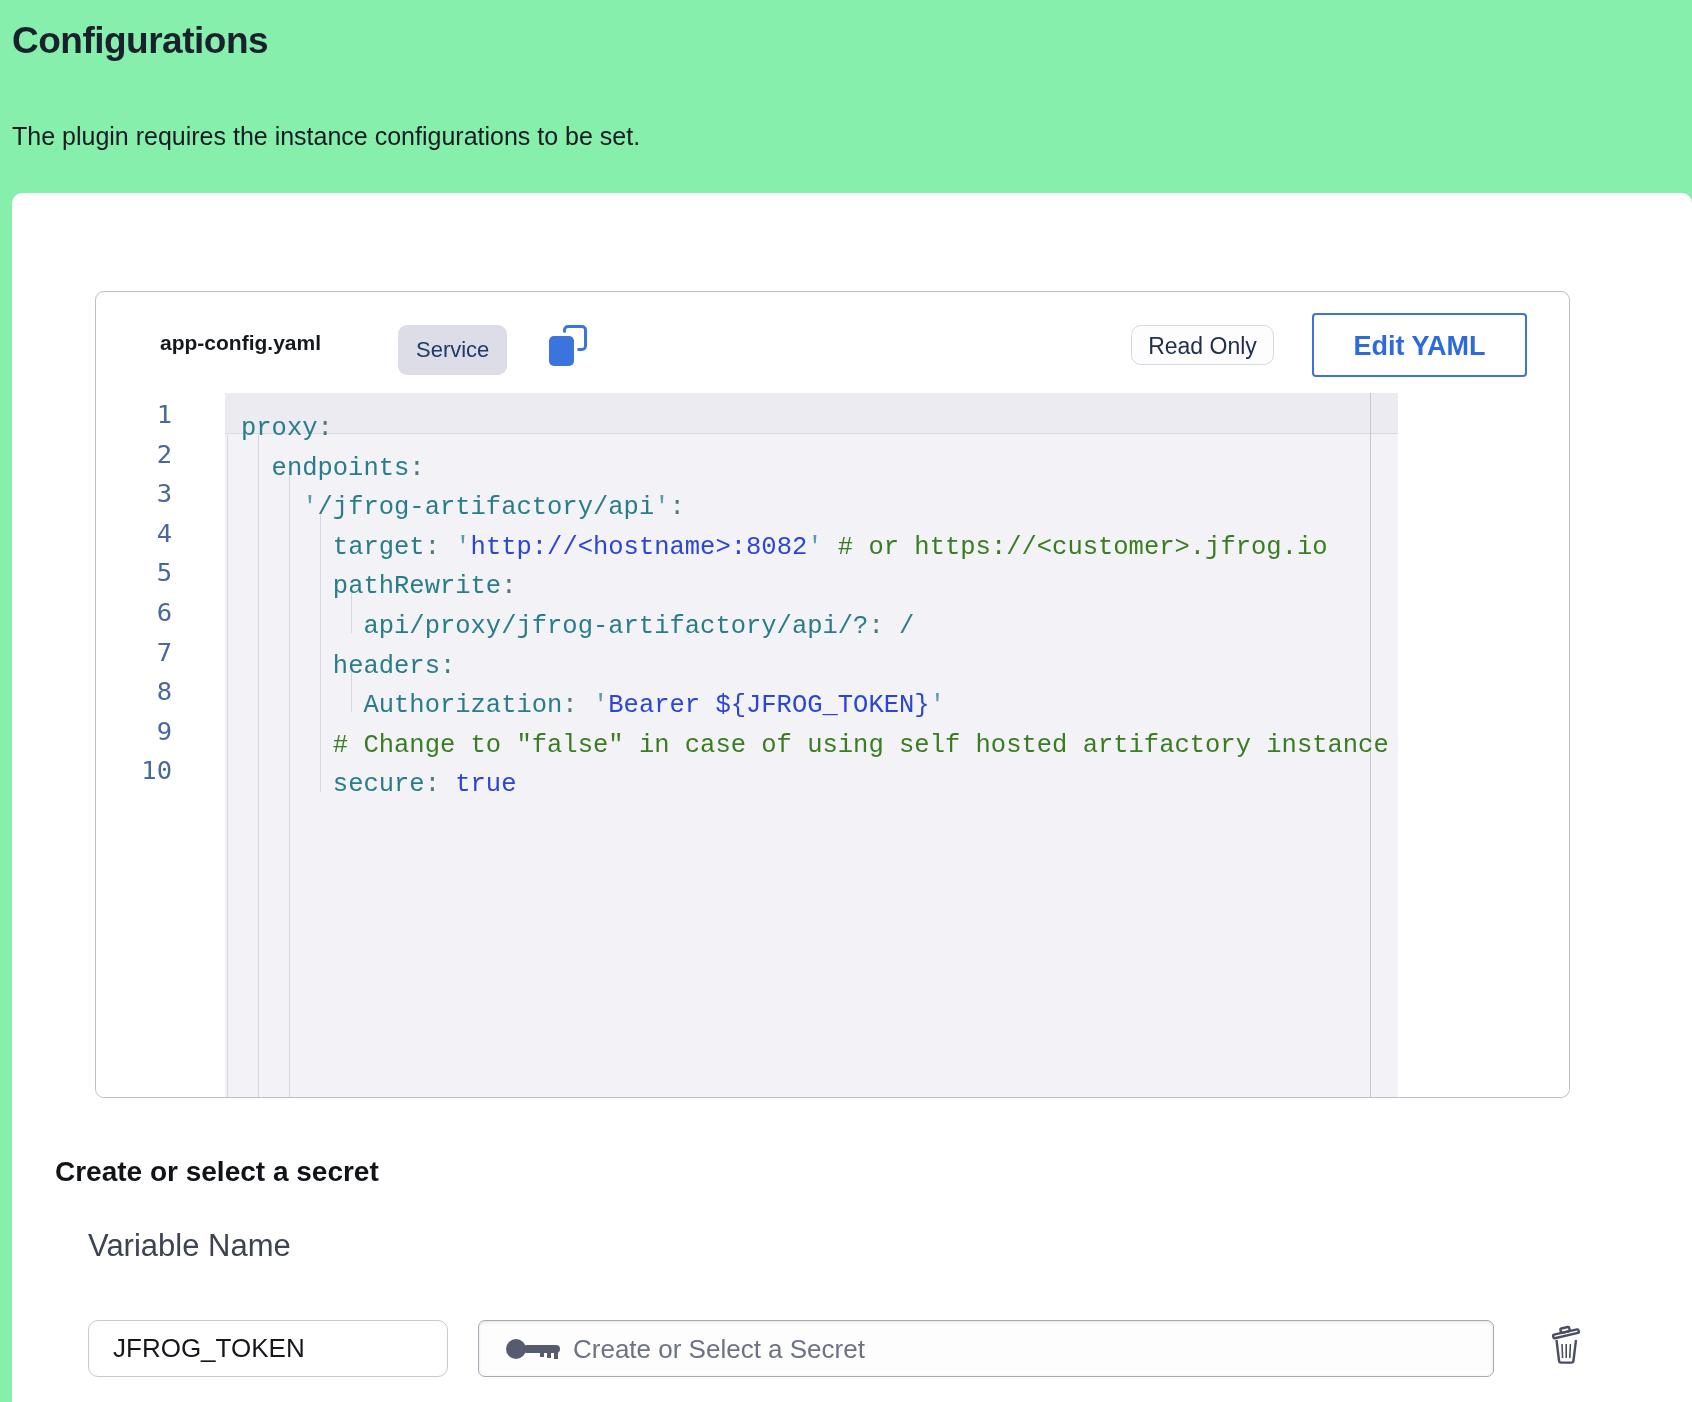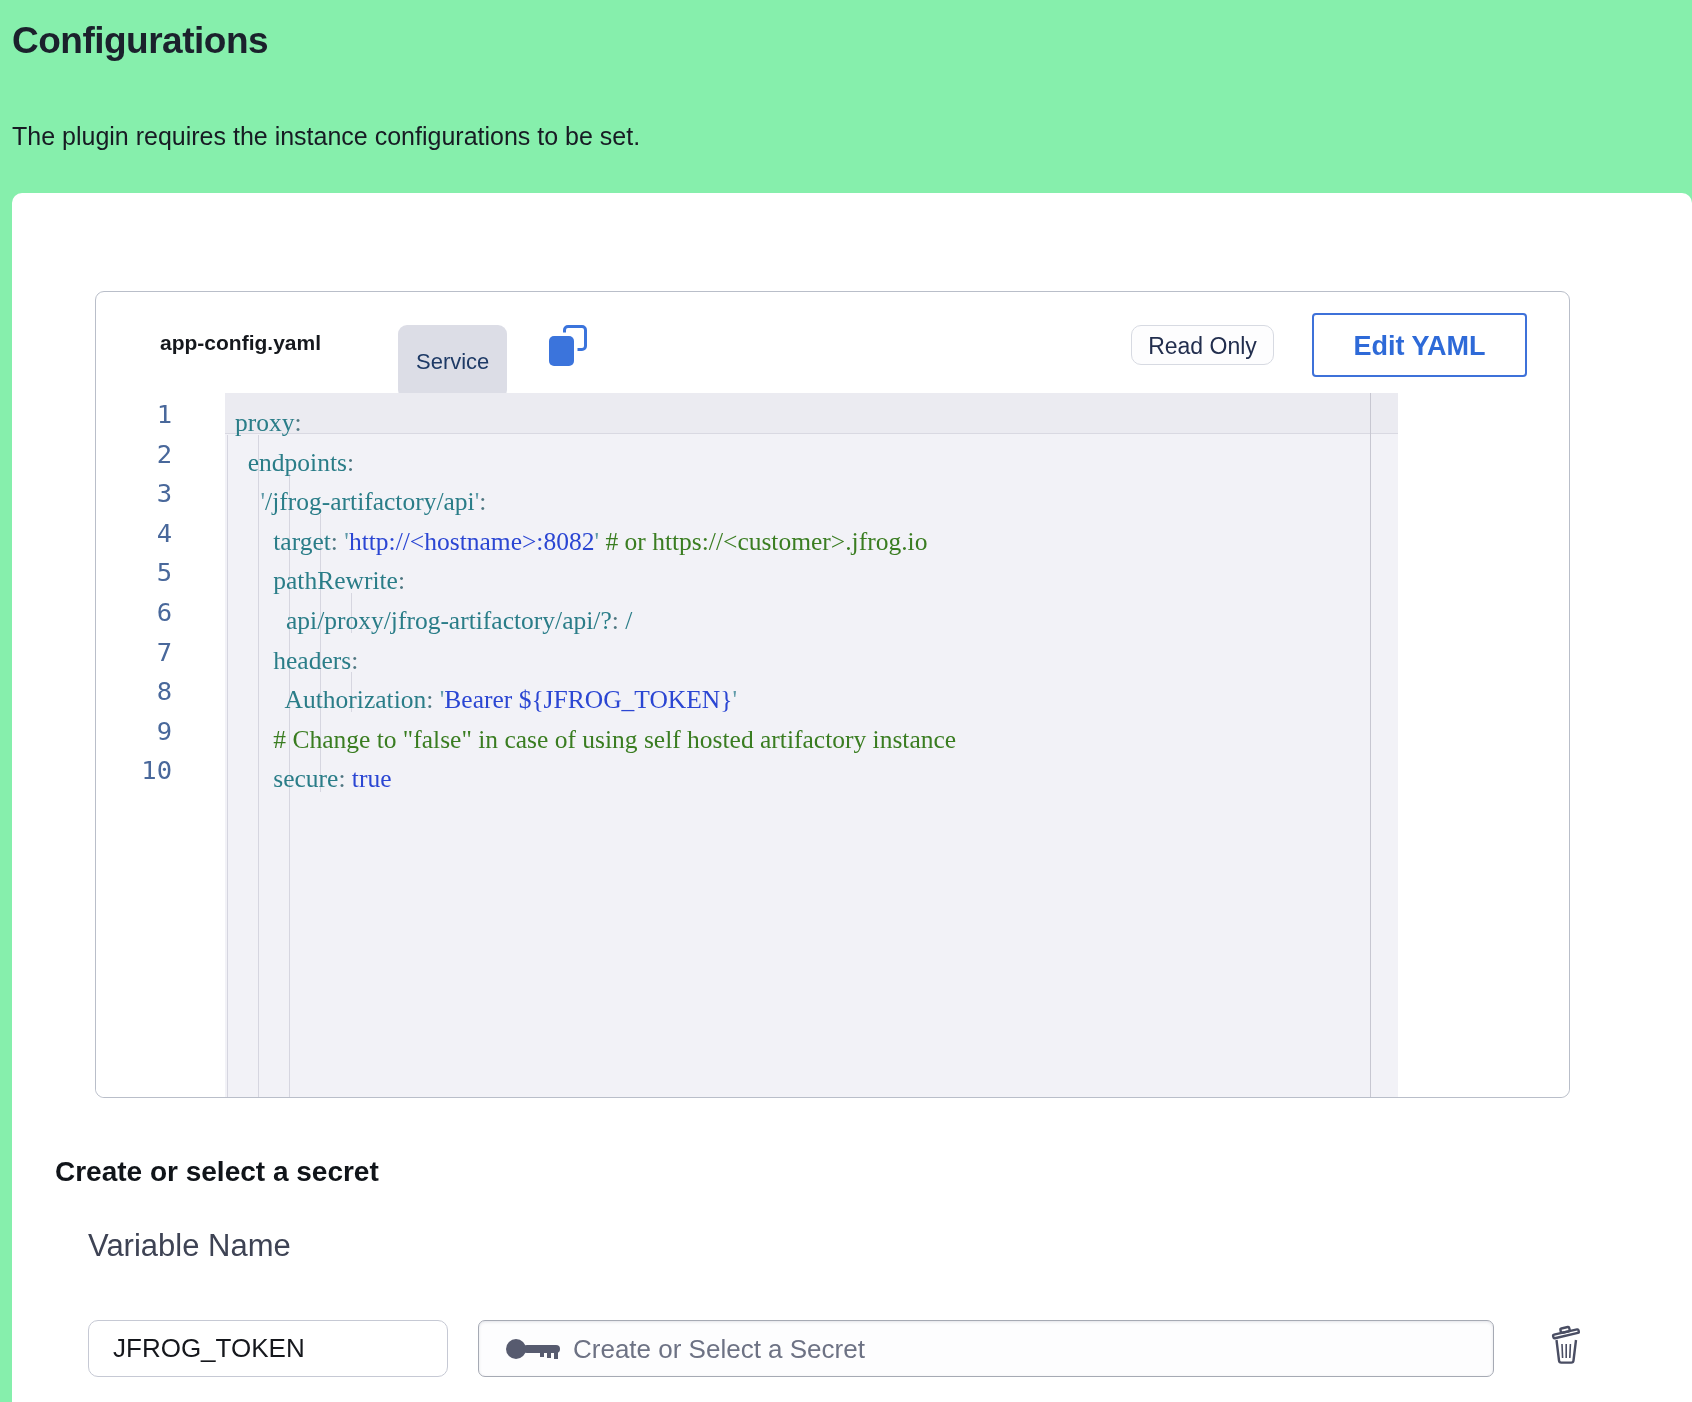--- a/index.html
+++ b/index.html
@@ -10,21 +10,21 @@
   .page-title{position:absolute;left:12px;top:20px;font-size:37px;font-weight:bold;color:#1b212c;letter-spacing:-.5px;}
   .page-subtitle{position:absolute;left:12px;top:122px;font-size:25px;color:#171b23;}
 
   
   .panel{position:absolute;left:12px;top:193px;width:1680px;height:1209px;background:#ffffff;border-radius:10px 10px 0 0;}
 
   
   .card{position:absolute;left:95px;top:291px;width:1475px;height:807px;background:#fff;border:1px solid #b9bec9;border-radius:9px;box-sizing:border-box;}
   .card-header{position:absolute;left:0;top:0;right:0;height:100px;}
   .filename{position:absolute;left:64px;top:39px;font-size:21px;font-weight:bold;color:#15181d;}
-  .badge{position:absolute;left:302px;top:33px;height:42px;line-height:42px;padding:16px 18px;background:#dcdde6;border-radius:9px;font-size:22px;color:#1e3a66;}
+  .badge{position:absolute;left:302px;top:33px;height:42px;line-height:42px;padding:4px 18px;background:#dcdde6;border-radius:9px;font-size:22px;color:#1e3a66;}
   .copy-btn{position:absolute;left:450px;top:32px;width:44px;height:44px;cursor:pointer;}
   .copy-back{position:absolute;right:3px;top:1px;width:24px;height:26px;border:3.5px solid #3b74dc;border-radius:5px;box-sizing:border-box;}
   .copy-front{position:absolute;left:3px;bottom:2px;width:25px;height:30px;background:#3b74dc;border-radius:5px;box-shadow:0 0 0 3.5px #fff;}
   .readonly-pill{position:absolute;left:1035px;top:33px;width:143px;height:40px;line-height:40px;text-align:center;border:1.5px solid #d7dae2;border-radius:10px;background:#fdfdfe;font-size:23px;color:#222e4e;box-sizing:border-box;}
   .edit-btn{position:absolute;left:1216px;top:21px;width:215px;height:64px;background:#fff;border:2px solid #3e71d9;border-radius:4px;color:#2e6ad8;font-size:27px;font-weight:bold;text-align:center;line-height:60px;box-sizing:border-box;cursor:pointer;}
 
   
   .code-block{position:absolute;left:0;top:101px;width:1473px;height:704px;background:#fff;overflow:hidden;border-radius:0 0 9px 9px;}
   .gutter{position:absolute;left:0;top:0;width:129px;height:100%;background:#fff;box-sizing:border-box;padding:2px 53px 0 0;text-align:right;
           font-family:"DejaVu Sans Mono", monospace;font-size:25.5px;line-height:39.6px;color:#49689b;}
@@ -32,22 +32,22 @@
   .active-line{position:absolute;left:0;top:0;right:0;height:40px;background:#ebebf1;border-bottom:1px solid #d9d9e2;}
   .vscroll-line{position:absolute;left:1145px;top:0;bottom:0;width:1px;background:#c7c7d1;}
   .guide{position:absolute;width:1px;background:#d6d6e0;}
   .g0{left:33px;top:42px;bottom:0;}
   .g1{left:64px;top:81px;bottom:0;}
   .g2{left:95px;top:121px;height:278px;}
   .g3{left:126px;top:200px;height:40px;}
   .g4{left:126px;top:279px;height:40px;}
   
   .gcol0{left:2px;top:42px;bottom:0;}
-  pre.code{position:relative;margin:8px;padding:2px 0 0 2px;white-space:pre;
-           font-family:Liberation Serif, serif;font-size:25.5px;line-height:39.6px;z-index:2;}
+  pre.code{position:relative;margin:14px;padding:2px 0 0 2px;white-space:pre;
+           font-family:Liberation Mono, monospace;font-size:25.5px;line-height:39.6px;z-index:2;}
   .tk-key{color:#2a7d88;}
   .tk-pun{color:#4f7680;}
   .tk-str{color:#2b46d3;}
   .tk-q{color:#5f9aa8;}
   .tk-cmt{color:#3a7d21;}
   .tk-atom{color:#2b46d3;}
   .tk-sp{color:#2a7d88;}
 
   
   .secret-heading{position:absolute;left:55px;top:1156px;font-size:28px;font-weight:bold;color:#101419;}

